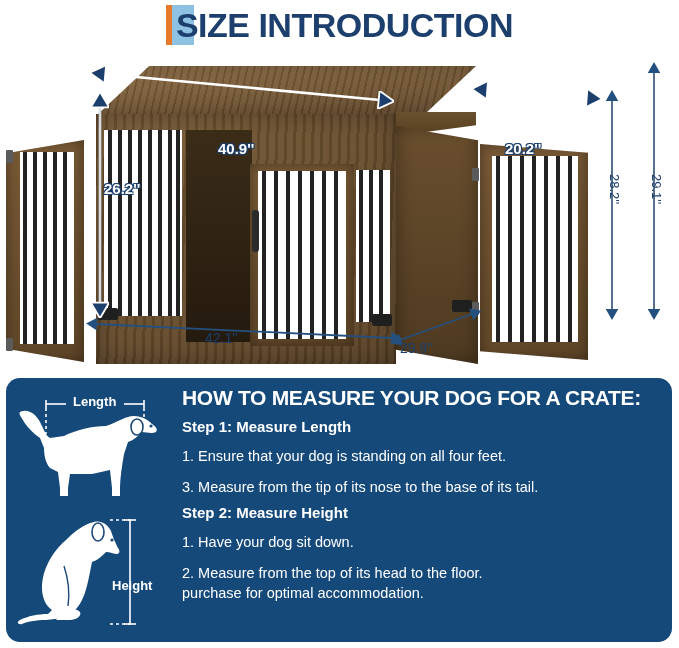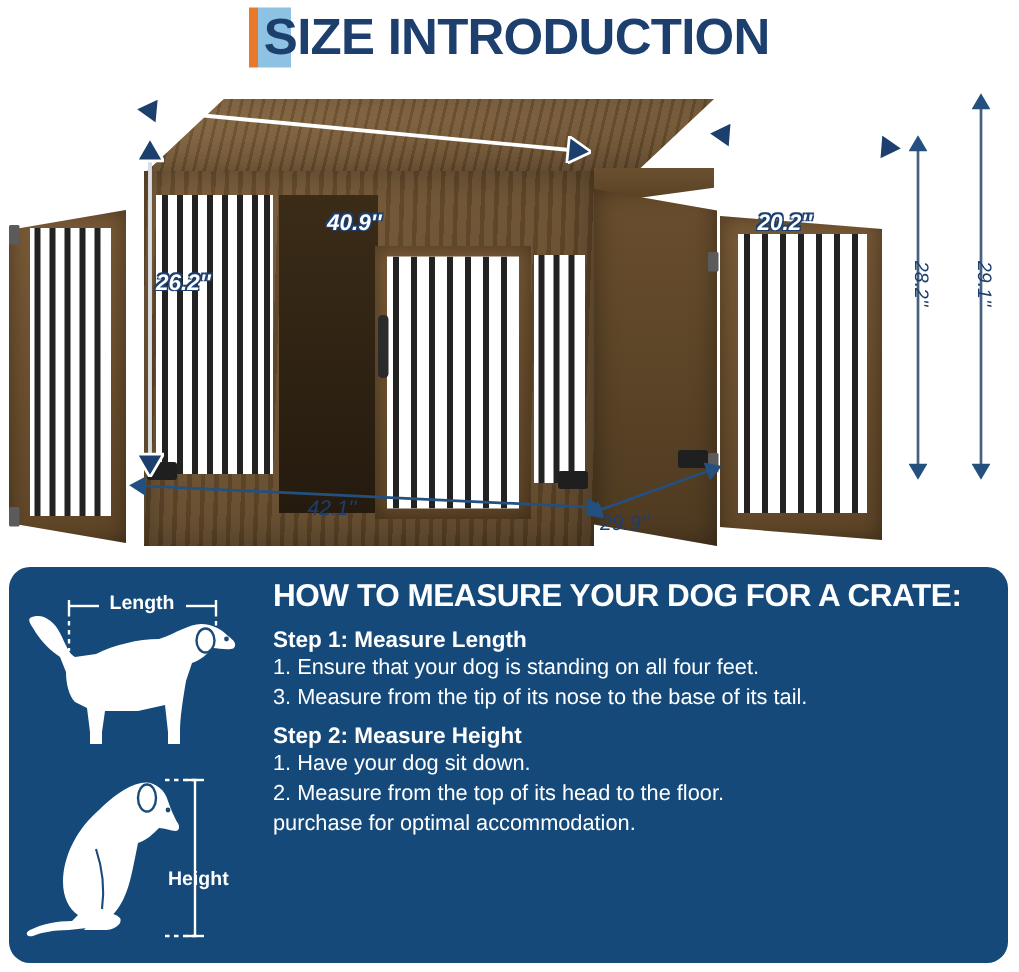--- a/index.html
+++ b/index.html
@@ -20,21 +20,21 @@
   .accent-orange { width: 6px; background: #e8792a; }
   .accent-blue { width: 22px; background: #8dc2e3; margin-right: -20px; }
   .title-text {
     position: relative; z-index: 2;
     font-size: 34px; font-weight: bold; letter-spacing: -0.5px;
     color: #1c3f6e; line-height: 40px; white-space: nowrap;
     padding-left: 2px;
   }
 
   
-  .photo { position: absolute; left: 0; top: 52px; width: 557px; height: 318px; font-style: italic; }
+  .photo { position: absolute; left: 0; top: 52px; width: 557px; height: 318px; }
 
   .crate-top {
     position: absolute; left: 96px; top: 14px; width: 380px; height: 50px;
     background: linear-gradient(175deg,#8a6a42 0%, #7d5f3a 30%, #6d5130 65%, #5d4429 100%);
     clip-path: polygon(14% 0%, 100% 0%, 86% 100%, 0% 100%);
     box-shadow: inset 0 0 20px rgba(0,0,0,.25);
   }
   .crate-top::after{
     content:""; position:absolute; inset:0;
     background: repeating-linear-gradient(103deg, rgba(0,0,0,.10) 0 2px, rgba(255,255,255,.05) 2px 7px);
@@ -133,21 +133,21 @@
   .dog-box svg { display: block; }
   .meas-text {
     position: absolute; color: #ffffff; font-size: 13px; font-weight: bold;
   }
 
   .content { position: absolute; left: 176px; top: 8px; width: 486px; color: #fff; }
   .panel-title {
     font-size: 21px; font-weight: bold; letter-spacing: -0.3px; margin-bottom: 8px;
   }
   .step-head { font-size: 15px; font-weight: bold; margin-top: 7px; }
-  .step-line { font-size: 14.5px; line-height: 1.38; }
+  .step-line { font-size: 14.5px; line-height: 1.38; margin-top: 11px; }
   .tips-head { font-size: 15px; font-weight: bold; margin-top: 9px; }
   .tips-body { font-size: 14.5px; line-height: 1.38; }
 </style>
 </head>
 <body>
 
 <div id="page">
 
   <div class="title-row">
     <div class="title-accents">

